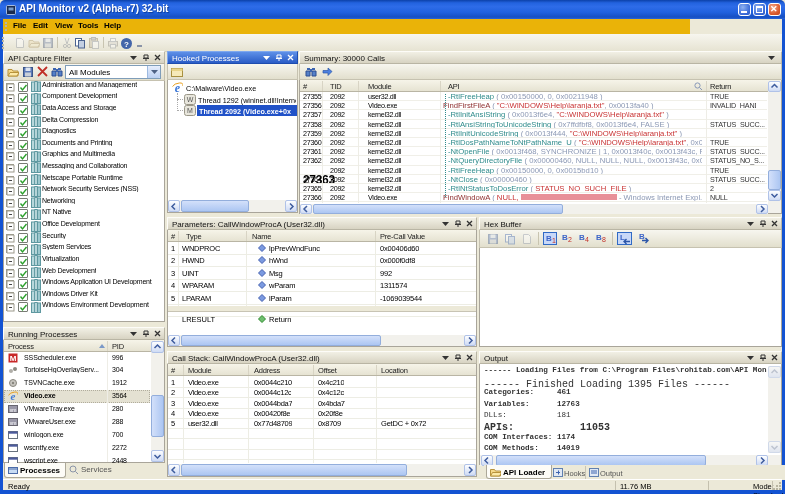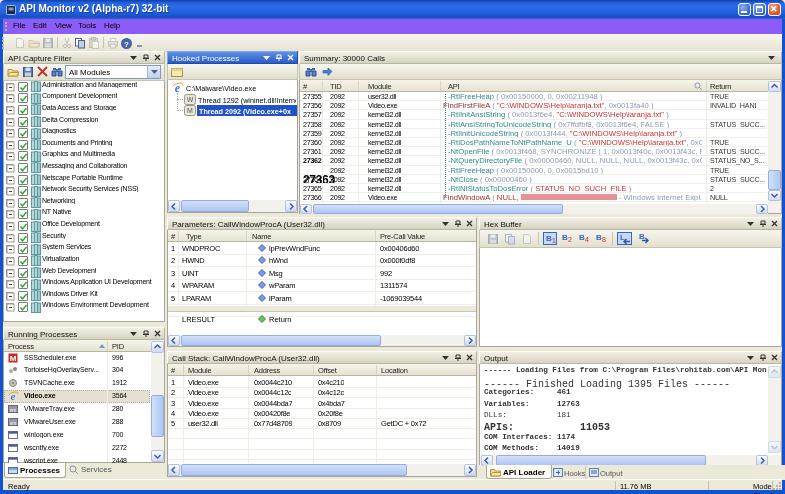--- a/index.html
+++ b/index.html
@@ -7,21 +7,21 @@
 body { position:relative; background:#ECE9D8; font-family:"Liberation Sans",sans-serif; font-size:8px; color:#000; }
 .abs { position:absolute; }
 #titlebar { left:0; top:0; width:785px; height:19px;
   background:linear-gradient(180deg,#0C41A8 0%,#2262DE 15%,#2E6CE8 35%,#2061DE 65%,#164FC2 90%,#2A66D8 100%);
   border-radius:5px 5px 0 0; }
 #title-text { left:19px; top:3px; color:#fff; font-weight:bold; font-size:10px; text-shadow:1px 1px 1px #0a3a9a; }
 .tbtn { top:3px; width:13px; height:13px; border:1px solid #fff; border-radius:3px; }
 .sideL { left:0; top:19px; width:3px; height:471px; background:#1353D2; }
 .sideR { left:782px; top:19px; width:3px; height:471px; background:#1353D2; }
 .botB { left:0; top:490px; width:785px; height:4px; background:#1353D2; }
-#menubar { left:3px; top:19px; width:779px; height:15px; background:#8b5cf6; }
+#menubar { left:3px; top:19px; width:687px; height:15px; background:#eab308;font-weight:bold; }
 .menuitem { position:absolute; top:2px; font-size:8px; color:#000; letter-spacing:-0.1px; }
 #toolbar { left:3px; top:34px; width:779px; height:18px; background:linear-gradient(180deg,#F7F6EF,#E6E3D2); border-bottom:1px solid #D4D0BC; }
 .cap { position:absolute; height:13px; background:linear-gradient(180deg,#F2F0E5,#D7D3C2);
   border:1px solid; border-color:#FDFCF8 #B9B5A4 #B9B5A4 #FDFCF8; padding:2px 0 0 4px; font-size:8px; color:#111; white-space:nowrap; }
 .capblue { background:linear-gradient(180deg,#5E90E8,#2A5CC6); color:#fff; border-color:#7FA8EE #1D4CAE #1D4CAE #7FA8EE; }
 .pb { position:absolute; background:#fff; border:1px solid #A9A59A; border-top:none; }
 .tbrow { position:absolute; background:linear-gradient(180deg,#F7F6EF,#E2DFCD); border:1px solid #C6C2B0; border-top:none; }
 .th { position:absolute; background:linear-gradient(180deg,#F6F4E9,#E6E3D2); border-bottom:1px solid #B9B5A4; font-size:7.5px; letter-spacing:-0.2px; color:#222; }
 .col { position:absolute; top:2px; white-space:nowrap; }
 .vline { position:absolute; top:1px; width:1px; background:#D8D4C4; }
@@ -782,21 +782,21 @@
 <div class="row" style="left:368px;top:138.0px;font-size:7.2px;letter-spacing:-0.3px;">kernel32.dll</div>
 <div class="row" style="left:448px;top:138.0px;width:254px;font-size:7.7px;"><span class="teal">-RtlDosPathNameToNtPathName_U</span><span class="gb"> ( </span><span class="red">"C:\WINDOWS\Help\laranja.txt"</span><span class="gb">, 0x0...</span></div>
 <div class="row" style="left:710px;top:138.0px;width:57px;font-size:7.2px;letter-spacing:-0.2px;color:#333;">TRUE</div>
 <div class="abs" style="left:300px;top:146.1px;width:467px;height:1px;background:#F0EFE8;"></div>
 <div class="row" style="left:303px;top:147.2px;font-size:7.2px;letter-spacing:-0.3px;">27361</div>
 <div class="row" style="left:330px;top:147.2px;font-size:7.2px;letter-spacing:-0.3px;">2092</div>
 <div class="row" style="left:368px;top:147.2px;font-size:7.2px;letter-spacing:-0.3px;">kernel32.dll</div>
 <div class="row" style="left:448px;top:147.2px;width:254px;font-size:7.7px;"><span class="teal">-NtOpenFile</span><span class="gb"> ( 0x0013f468, SYNCHRONIZE | 1, 0x0013f40c, 0x0013f43c, F...</span></div>
 <div class="row" style="left:710px;top:147.2px;width:57px;font-size:7.2px;letter-spacing:-0.2px;color:#333;">STATUS_SUCC...</div>
 <div class="abs" style="left:300px;top:155.3px;width:467px;height:1px;background:#F0EFE8;"></div>
-<div class="row" style="left:303px;top:156.4px;font-size:7.2px;letter-spacing:-0.3px;font-weight:bold;">27362</div>
+<div class="row" style="left:303px;top:156.4px;font-size:7.2px;letter-spacing:-0.3px;">27362</div>
 <div class="row" style="left:330px;top:156.4px;font-size:7.2px;letter-spacing:-0.3px;">2092</div>
 <div class="row" style="left:368px;top:156.4px;font-size:7.2px;letter-spacing:-0.3px;">kernel32.dll</div>
 <div class="row" style="left:448px;top:156.4px;width:254px;font-size:7.7px;"><span class="teal">-NtQueryDirectoryFile</span><span class="gb"> ( 0x00000460, NULL, NULL, NULL, 0x0013f43c, 0x0...</span></div>
 <div class="row" style="left:710px;top:156.4px;width:57px;font-size:7.2px;letter-spacing:-0.2px;color:#333;">STATUS_NO_S...</div>
 <div class="abs" style="left:300px;top:164.5px;width:467px;height:1px;background:#F0EFE8;"></div>
 <div class="row" style="left:303px;top:173px;font-size:12px;letter-spacing:-0.3px;font-weight:bold;">27363</div>
 <div class="row" style="left:330px;top:165.6px;font-size:7.2px;letter-spacing:-0.3px;">2092</div>
 <div class="row" style="left:368px;top:165.6px;font-size:7.2px;letter-spacing:-0.3px;">kernel32.dll</div>
 <div class="row" style="left:448px;top:165.6px;width:254px;font-size:7.7px;"><span class="teal">-RtlFreeHeap</span><span class="gb"> ( 0x00150000, 0, 0x0015bd10 )</span></div>
 <div class="row" style="left:710px;top:165.6px;width:57px;font-size:7.2px;letter-spacing:-0.2px;color:#333;">TRUE</div>

